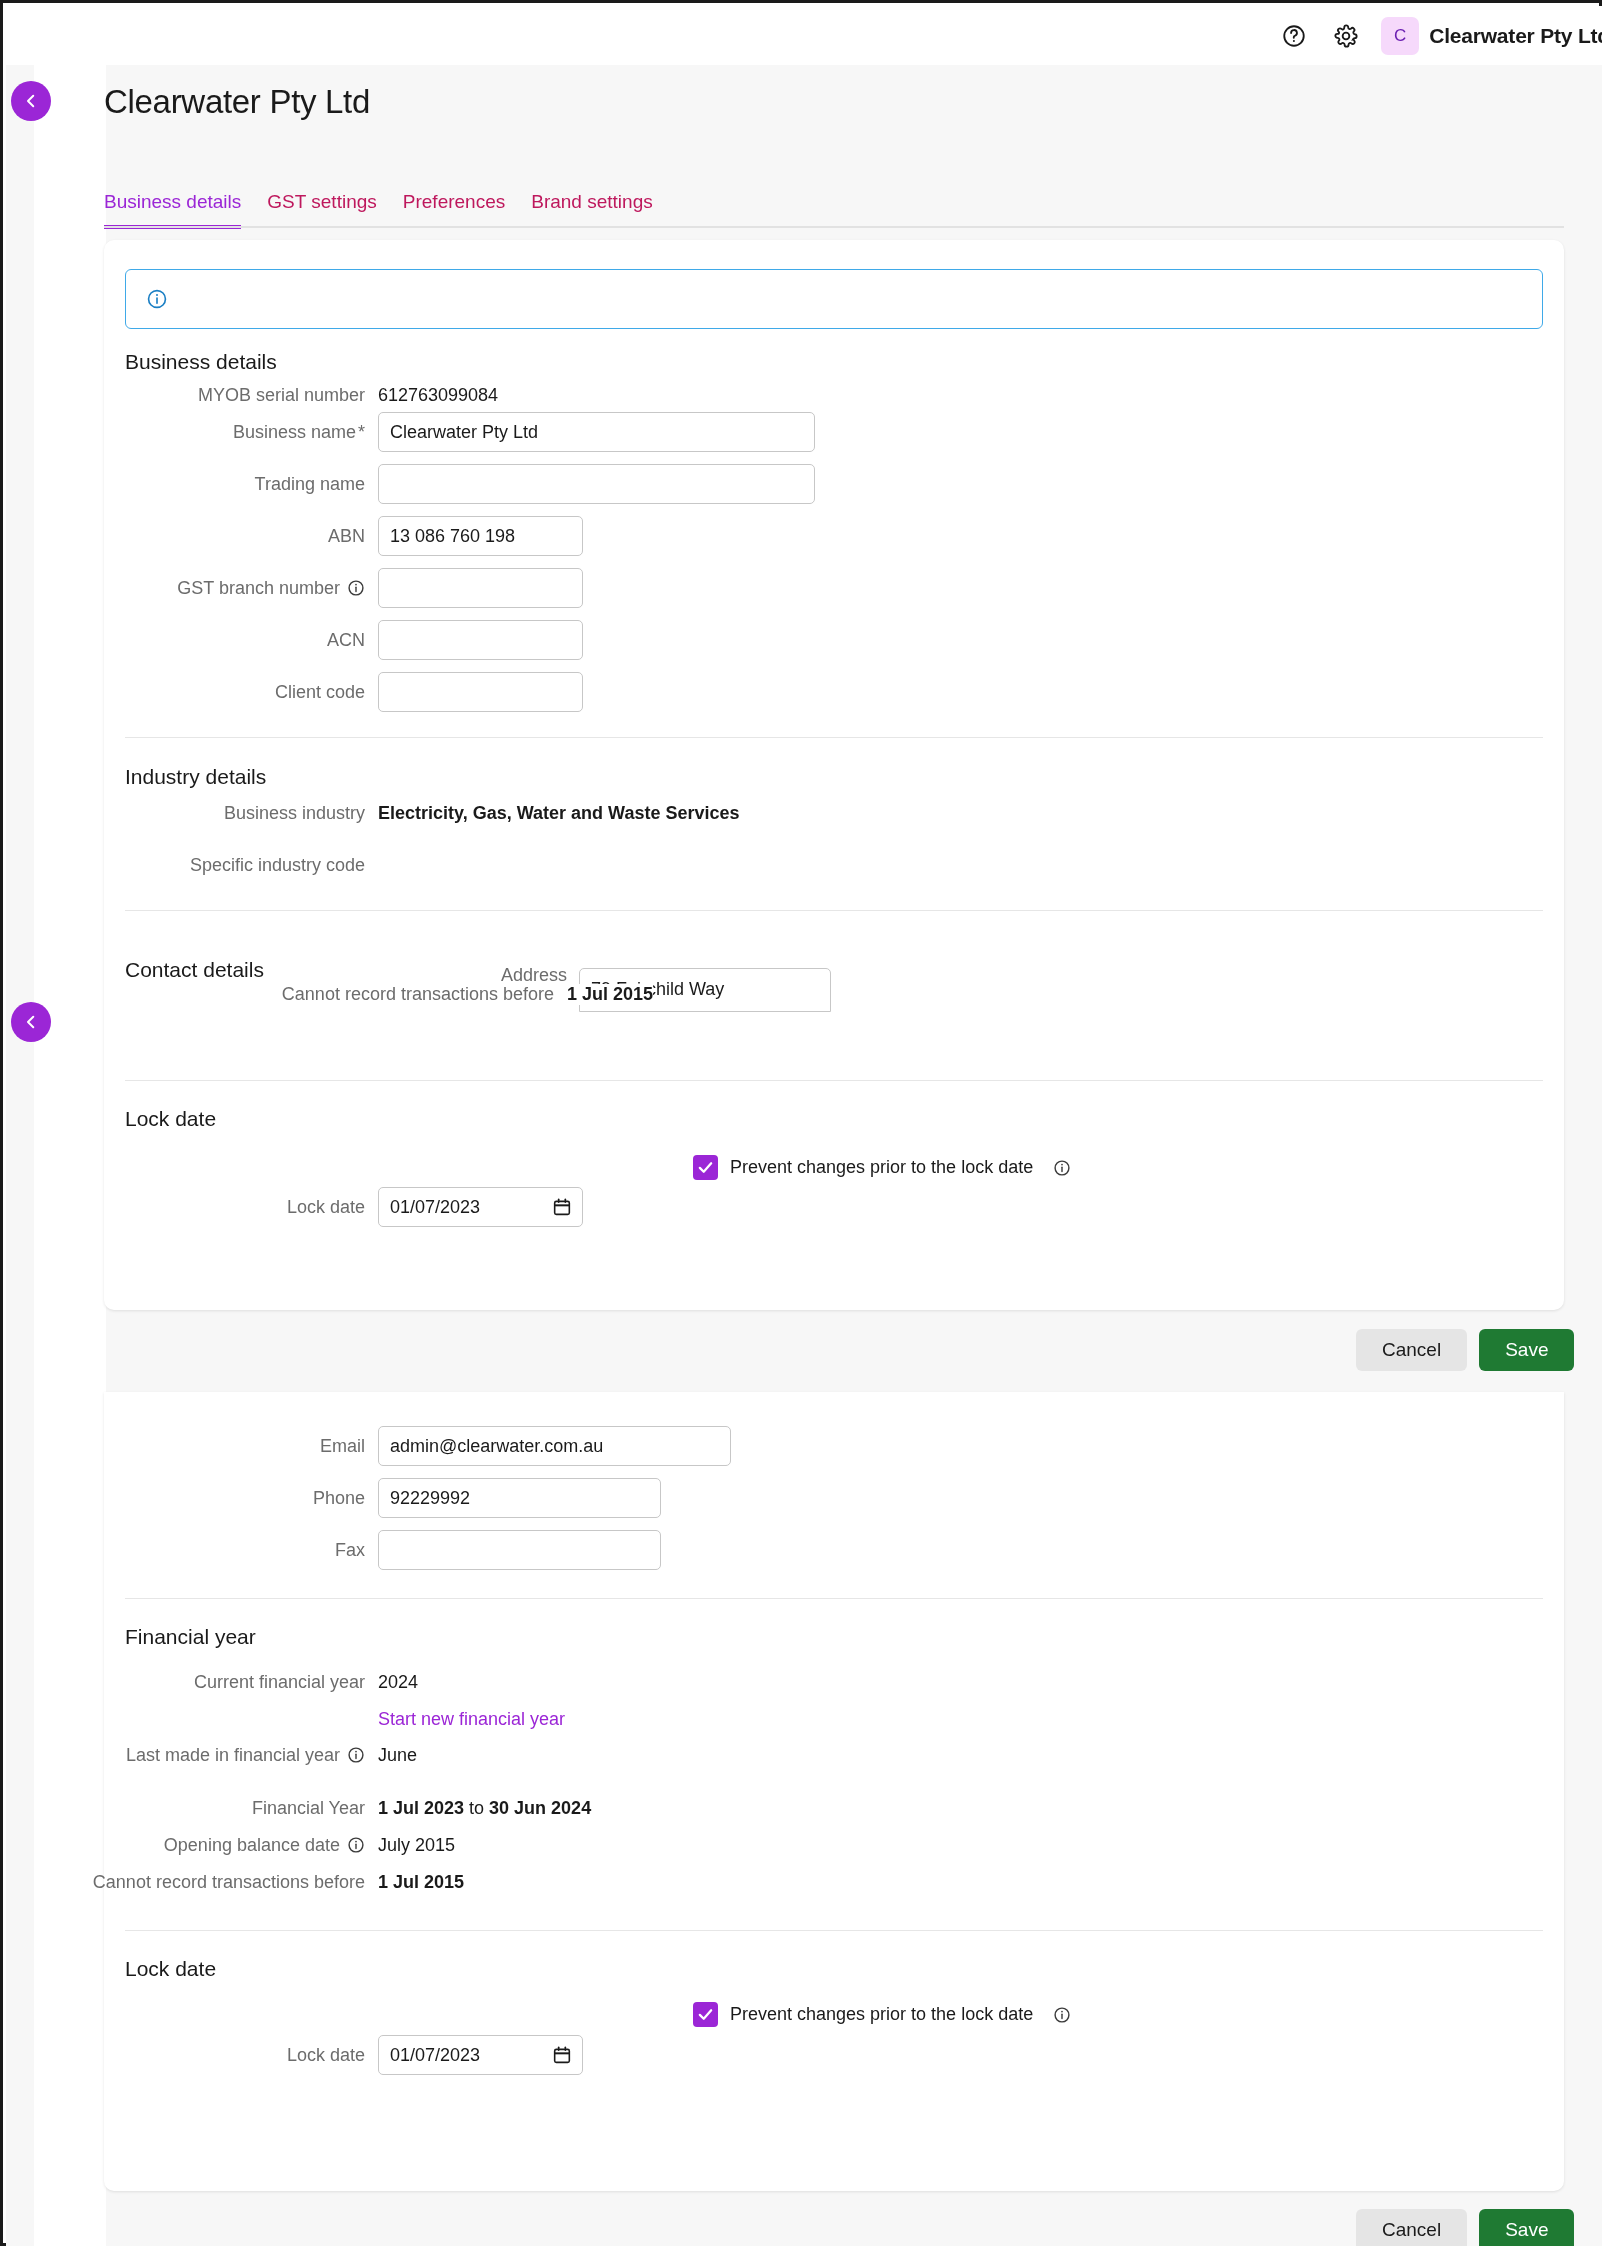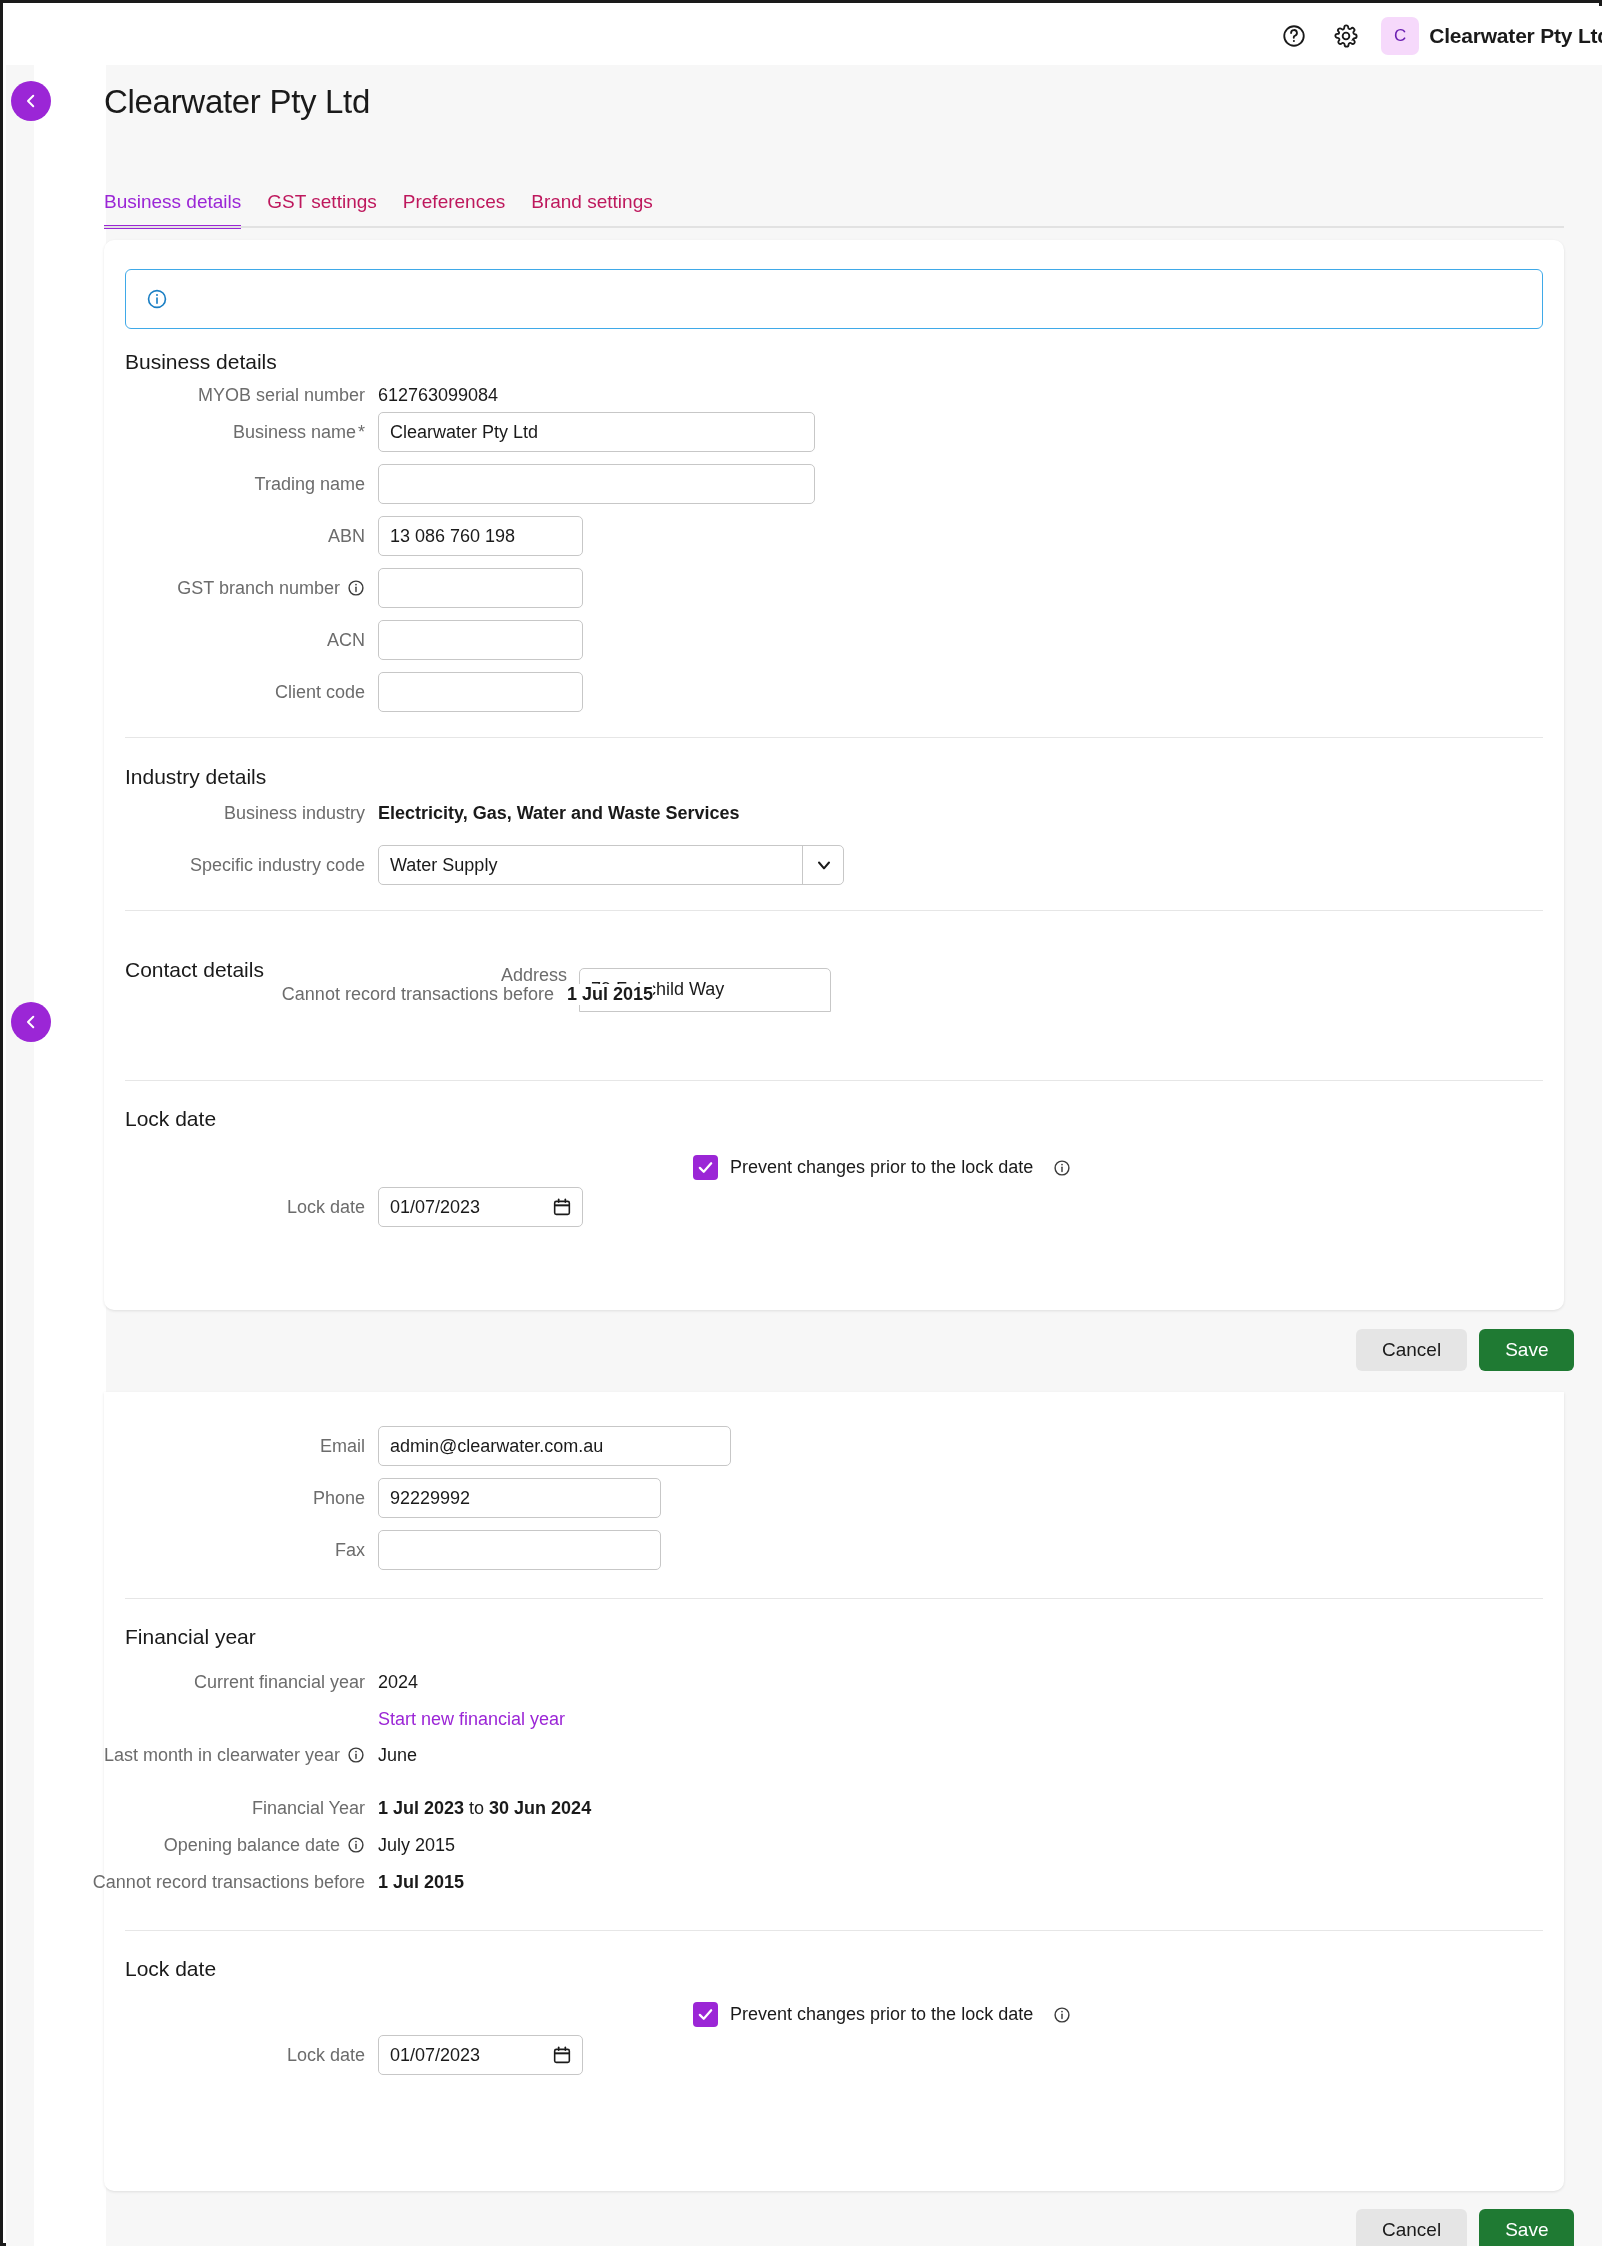--- a/index.html
+++ b/index.html
@@ -254,28 +254,20 @@
 
       <div class="section-title" style="left:21px; top:525px;">Industry details</div>
 
       <div class="row" style="left:-186px; top:553px;">
         <div class="lbl">Business industry</div>
         <div class="val-static bold">Electricity, Gas, Water and Waste Services</div>
       </div>
 
       <div class="row" style="left:-186px; top:605px;">
         <div class="lbl">Specific industry code</div>
-        <div class="select-wrap">
-          <input class="fld" type="text" value="Water Supply" style="">
-          <span class="caret">
-            <svg width="20" height="20" viewBox="0 0 24 24" fill="none" stroke="#1a1a1a" stroke-width="2.4" stroke-linecap="round" stroke-linejoin="round">
-              <polyline points="6 9 12 16 18 9"></polyline>
-            </svg>
-          </span>
-        </div>
       </div>
 
       <div class="divider" style="left:21px; top:670px; width:1418px;"></div>
 
       <div class="section-title" style="left:21px; top:718px;">Contact details</div>
 
       <div class="addr-box" style="left:475px; top:728px; width:252px; height:44px;">
         <div class="addr-text">79 Fairchild Way</div>
       </div>
       <div class="overlay-row" style="left:289px; top:725px;">
@@ -356,21 +348,21 @@
         <div class="val-static">2024</div>
       </div>
 
       <div class="row" style="left:-186px; top:307px;">
         <div class="lbl"></div>
         <div class="link-purple">Start new financial year</div>
       </div>
 
       <div class="row" style="left:-186px; top:343px;">
         <div class="lbl">
-          <span>Last month in clearwater year</span>
+          <span>Last made in financial year</span>
           <span class="info-dot">
             <svg width="18" height="18" viewBox="0 0 24 24" fill="none" stroke="#3c3c3c" stroke-width="1.9">
               <circle cx="12" cy="12" r="9.2"></circle>
                 <line x1="12" y1="11" x2="12" y2="16.6" stroke-linecap="round"></line>
               <circle cx="12" cy="7.4" r="1.15" fill="#3c3c3c" stroke="none"></circle>
             </svg>
           </span>
         </div>
         <div class="val-static">June</div>
       </div>

